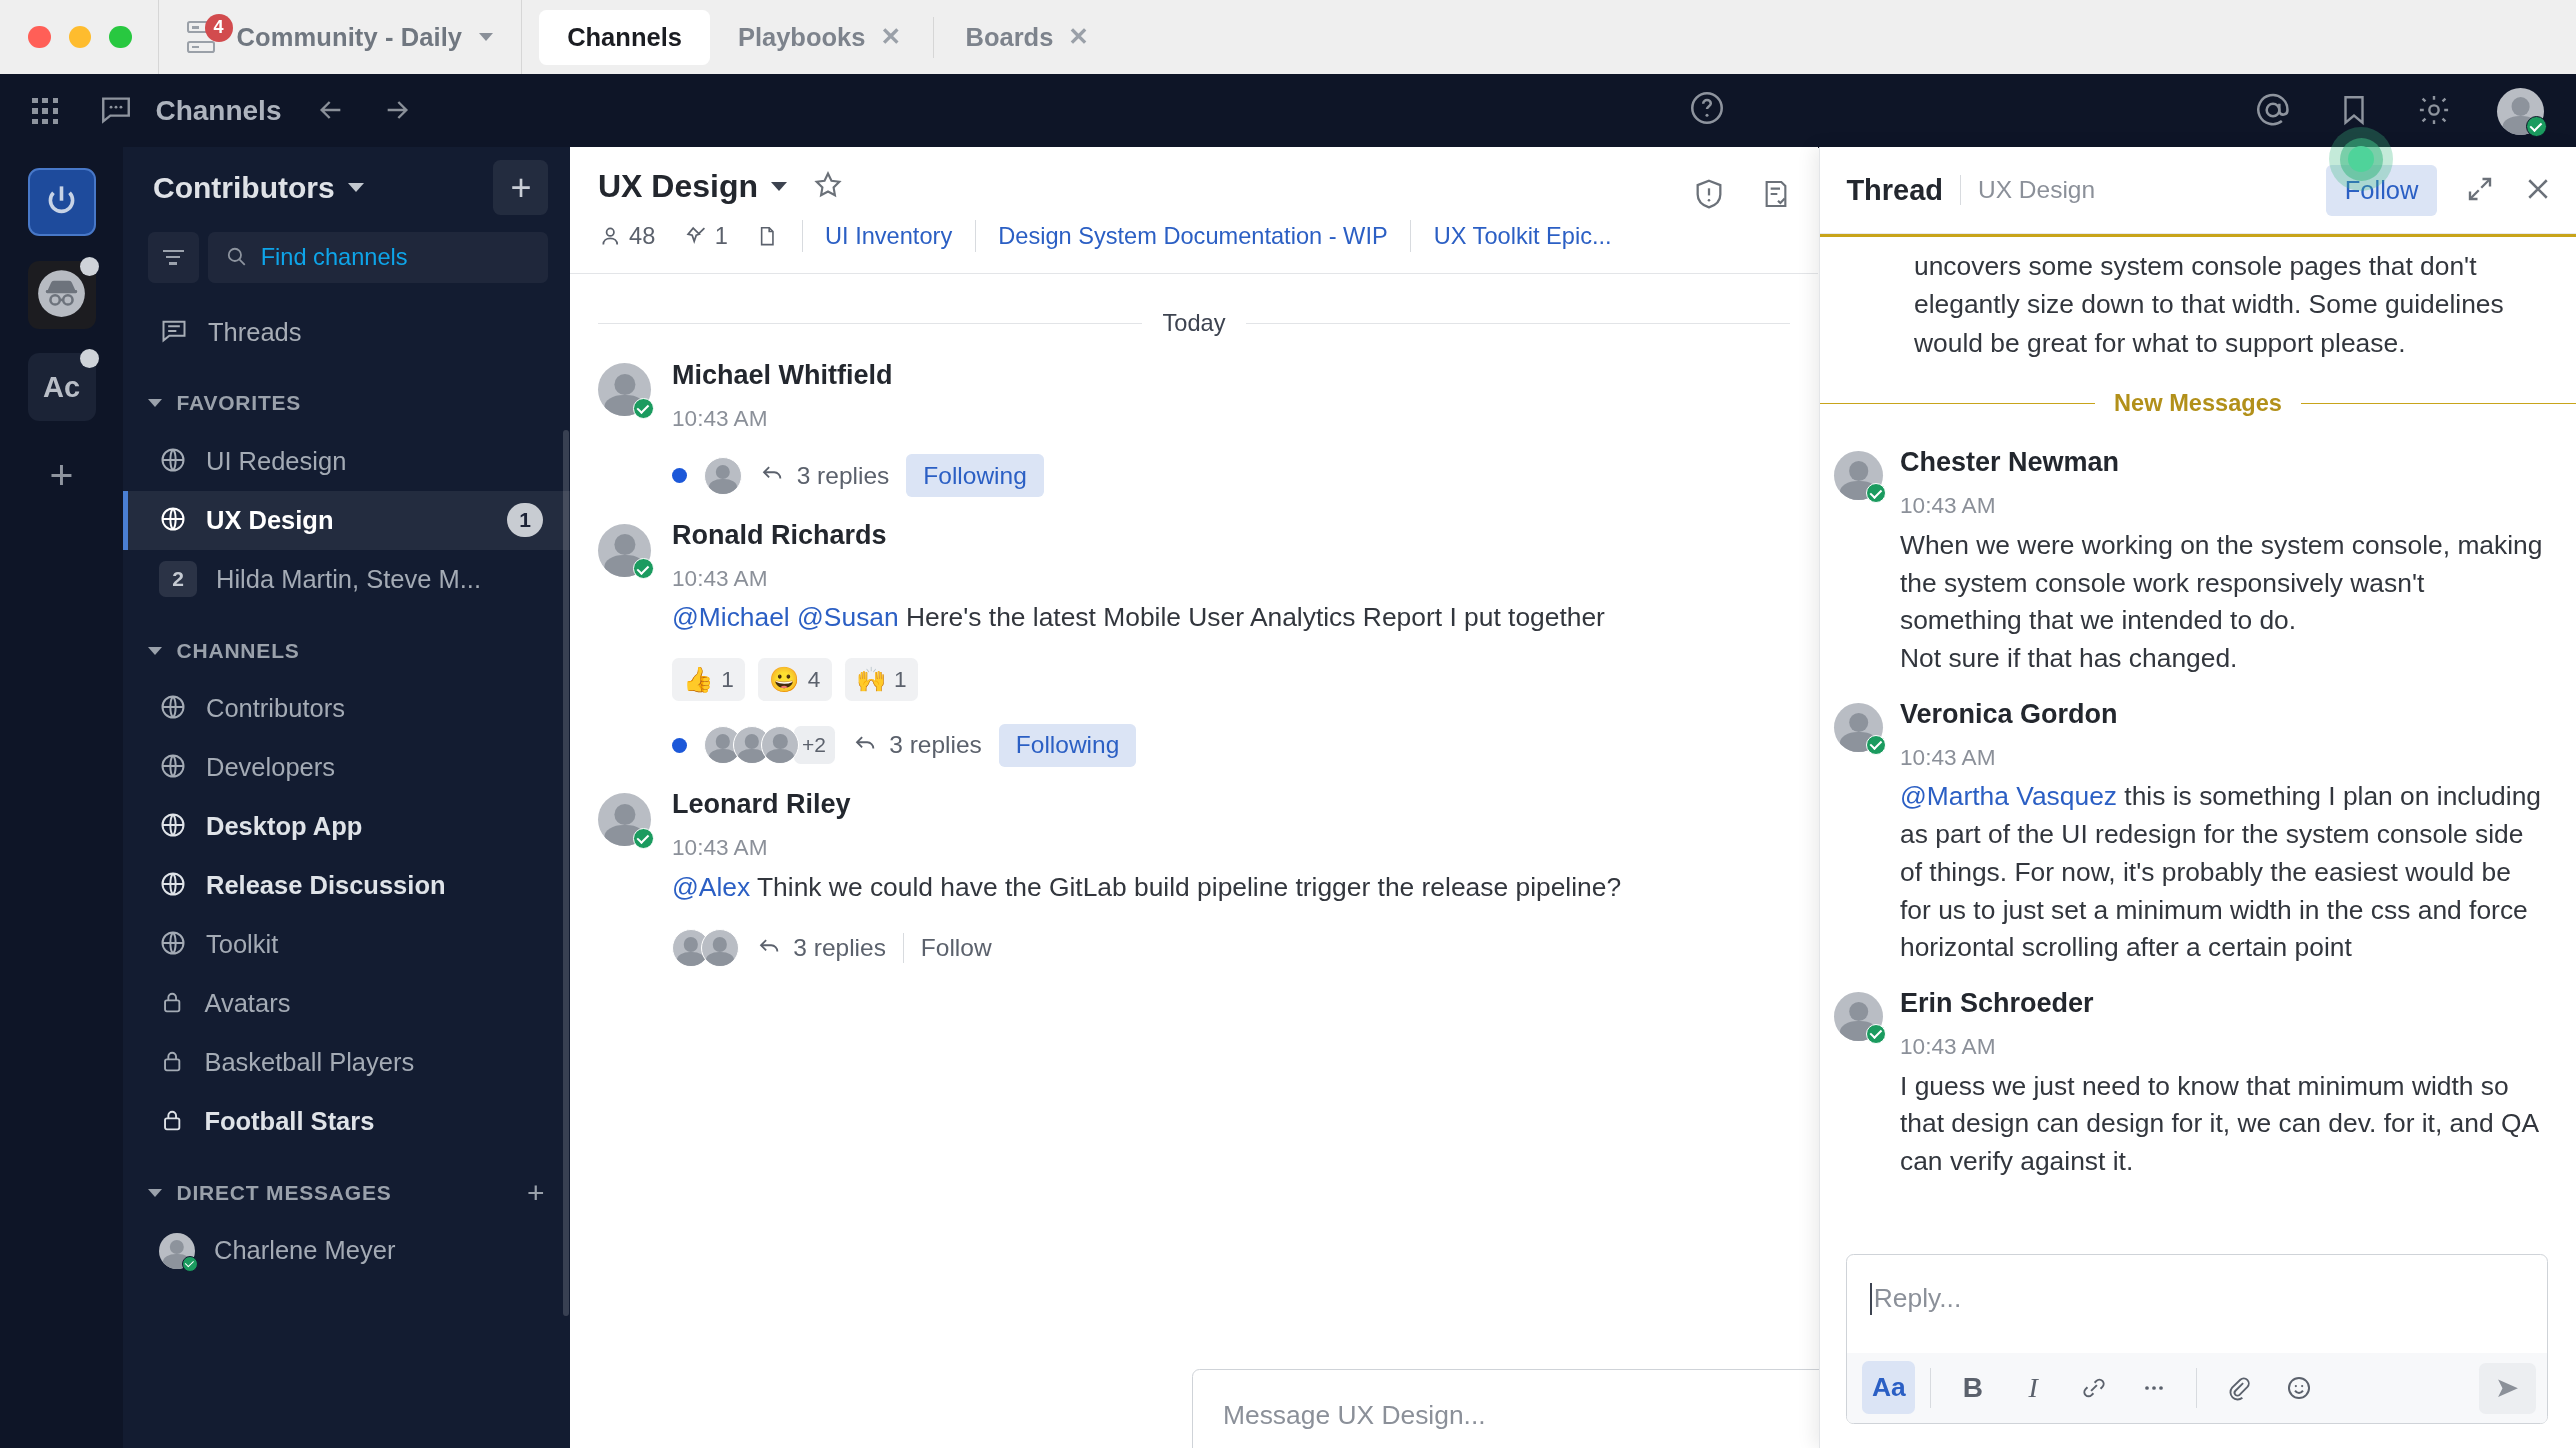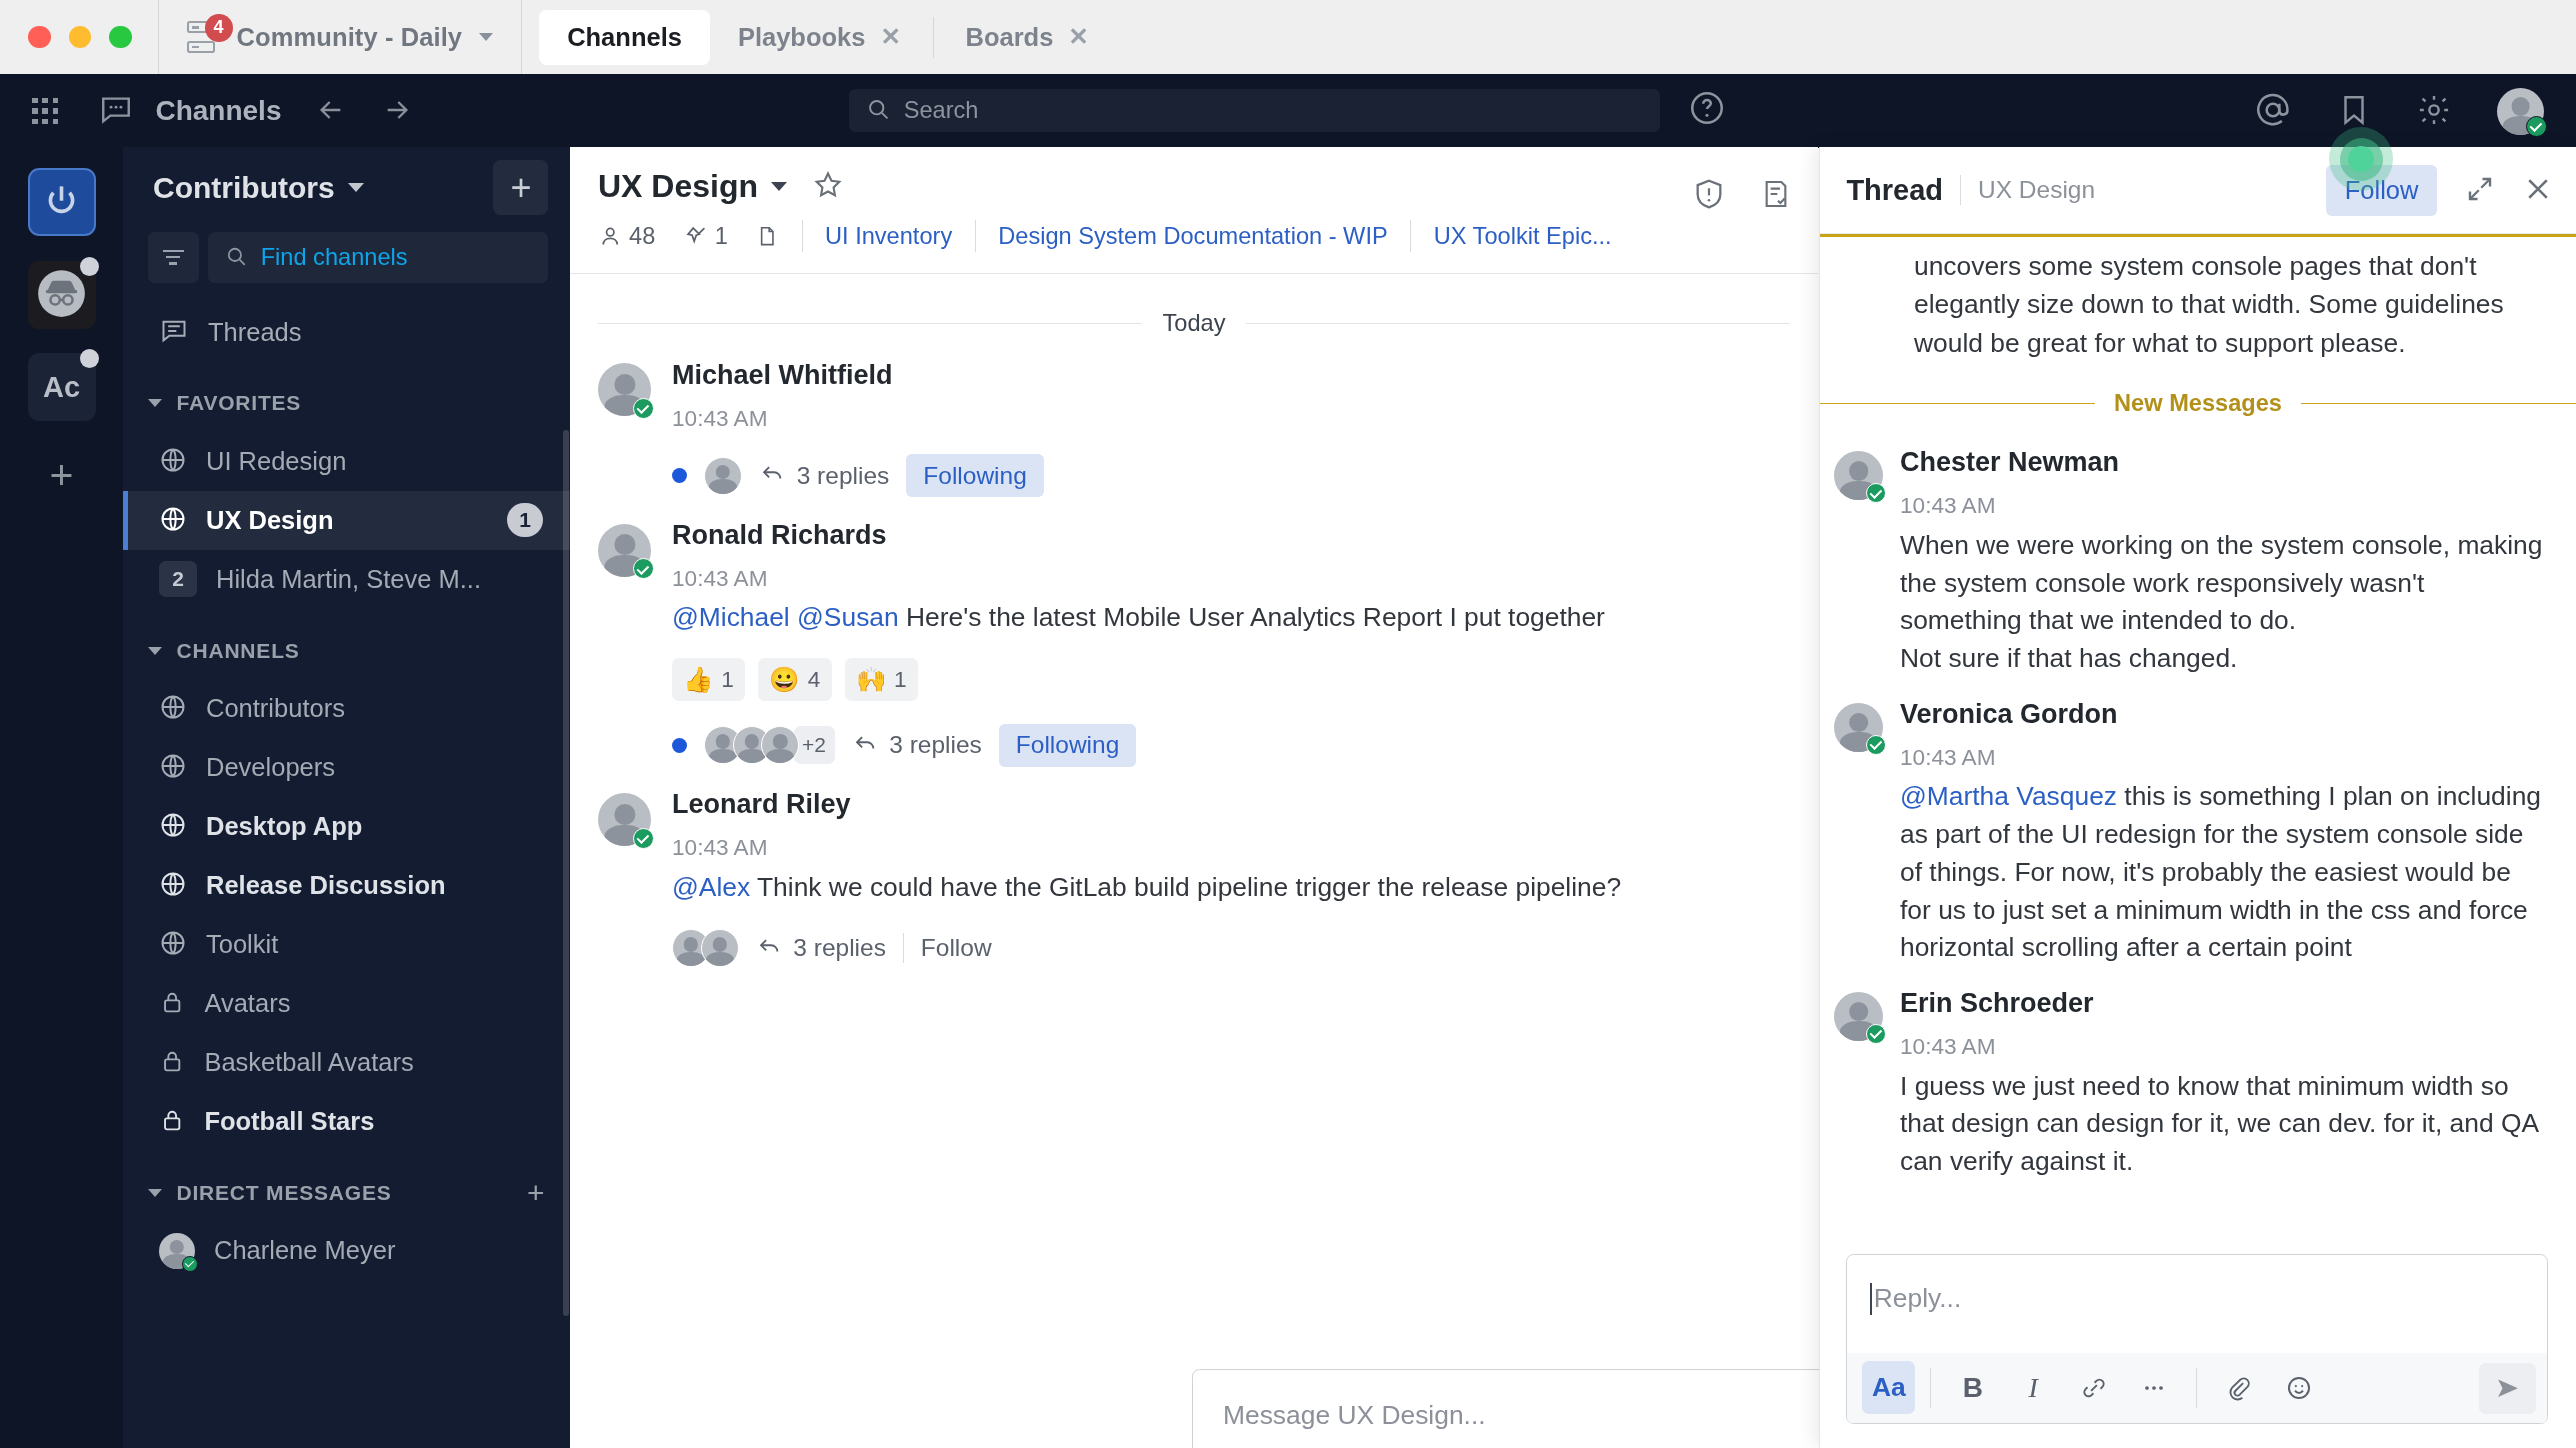--- a/index.html
+++ b/index.html
@@ -403,31 +403,20 @@
       <svg width="32" height="32" viewBox="0 0 24 24" fill="none" stroke="#8a9099" stroke-width="1.8">
         <path d="M19 12H5M11 6l-6 6 6 6"></path>
       </svg>
     </span>
     <span class="gh-arrow">
       <svg width="32" height="32" viewBox="0 0 24 24" fill="none" stroke="#8a9099" stroke-width="1.8">
         <path d="M5 12h14M13 6l6 6-6 6"></path>
       </svg>
     </span>
 
-    <div id="search-wrap">
-      <div id="search-box">
-        <span>
-          <svg width="24.5" height="24.5" viewBox="0 0 24 24" fill="none" stroke="#8e949e" stroke-width="1.9">
-            <circle cx="10.5" cy="10.5" r="6.5"></circle>
-              <path d="M15.5 15.5L21 21"></path>
-          </svg>
-        </span>
-        <span id="search-placeholder">Search</span>
-      </div>
-    </div>
 
     <span id="help-icon">
       <svg width="38" height="38" viewBox="0 0 24 24" fill="none" stroke="#8e949e" stroke-width="1.6">
         <circle cx="12" cy="12" r="9.3"></circle>
         <path d="M9.6 9.3c0-1.4 1.1-2.3 2.4-2.3s2.4.9 2.4 2.2c0 1.6-2.4 1.7-2.4 3.5"></path>
         <circle cx="12" cy="16.6" r=".95" fill="#8e949e" stroke="none"></circle>
       </svg>
     </span>
 
     <div id="gh-right">
@@ -602,21 +591,21 @@
               <rect x="5.5" y="10.5" width="13" height="10" rx="1.6"></rect>
               <path d="M8.5 10.5V8a3.5 3.5 0 017 0v2.5"></path>
             </svg></span>
           <span class="ch-label">Avatars</span>
         </div>
         <div class="ch">
           <span><svg width="26.4" height="28" viewBox="0 0 24 24" fill="none" stroke="#a4abb5" stroke-width="1.7">
               <rect x="5.5" y="10.5" width="13" height="10" rx="1.6"></rect>
               <path d="M8.5 10.5V8a3.5 3.5 0 017 0v2.5"></path>
             </svg></span>
-          <span class="ch-label">Basketball Avatars</span>
+          <span class="ch-label">Basketball Players</span>
         </div>
         <div class="ch unread">
           <span><svg width="26.4" height="28" viewBox="0 0 24 24" fill="none" stroke="#dfe3e8" stroke-width="1.7">
               <rect x="5.5" y="10.5" width="13" height="10" rx="1.6"></rect>
               <path d="M8.5 10.5V8a3.5 3.5 0 017 0v2.5"></path>
             </svg></span>
           <span class="ch-label">Football Stars</span>
         </div>
         <div class="sb-cat">
           <span class="cat-chev"></span>

